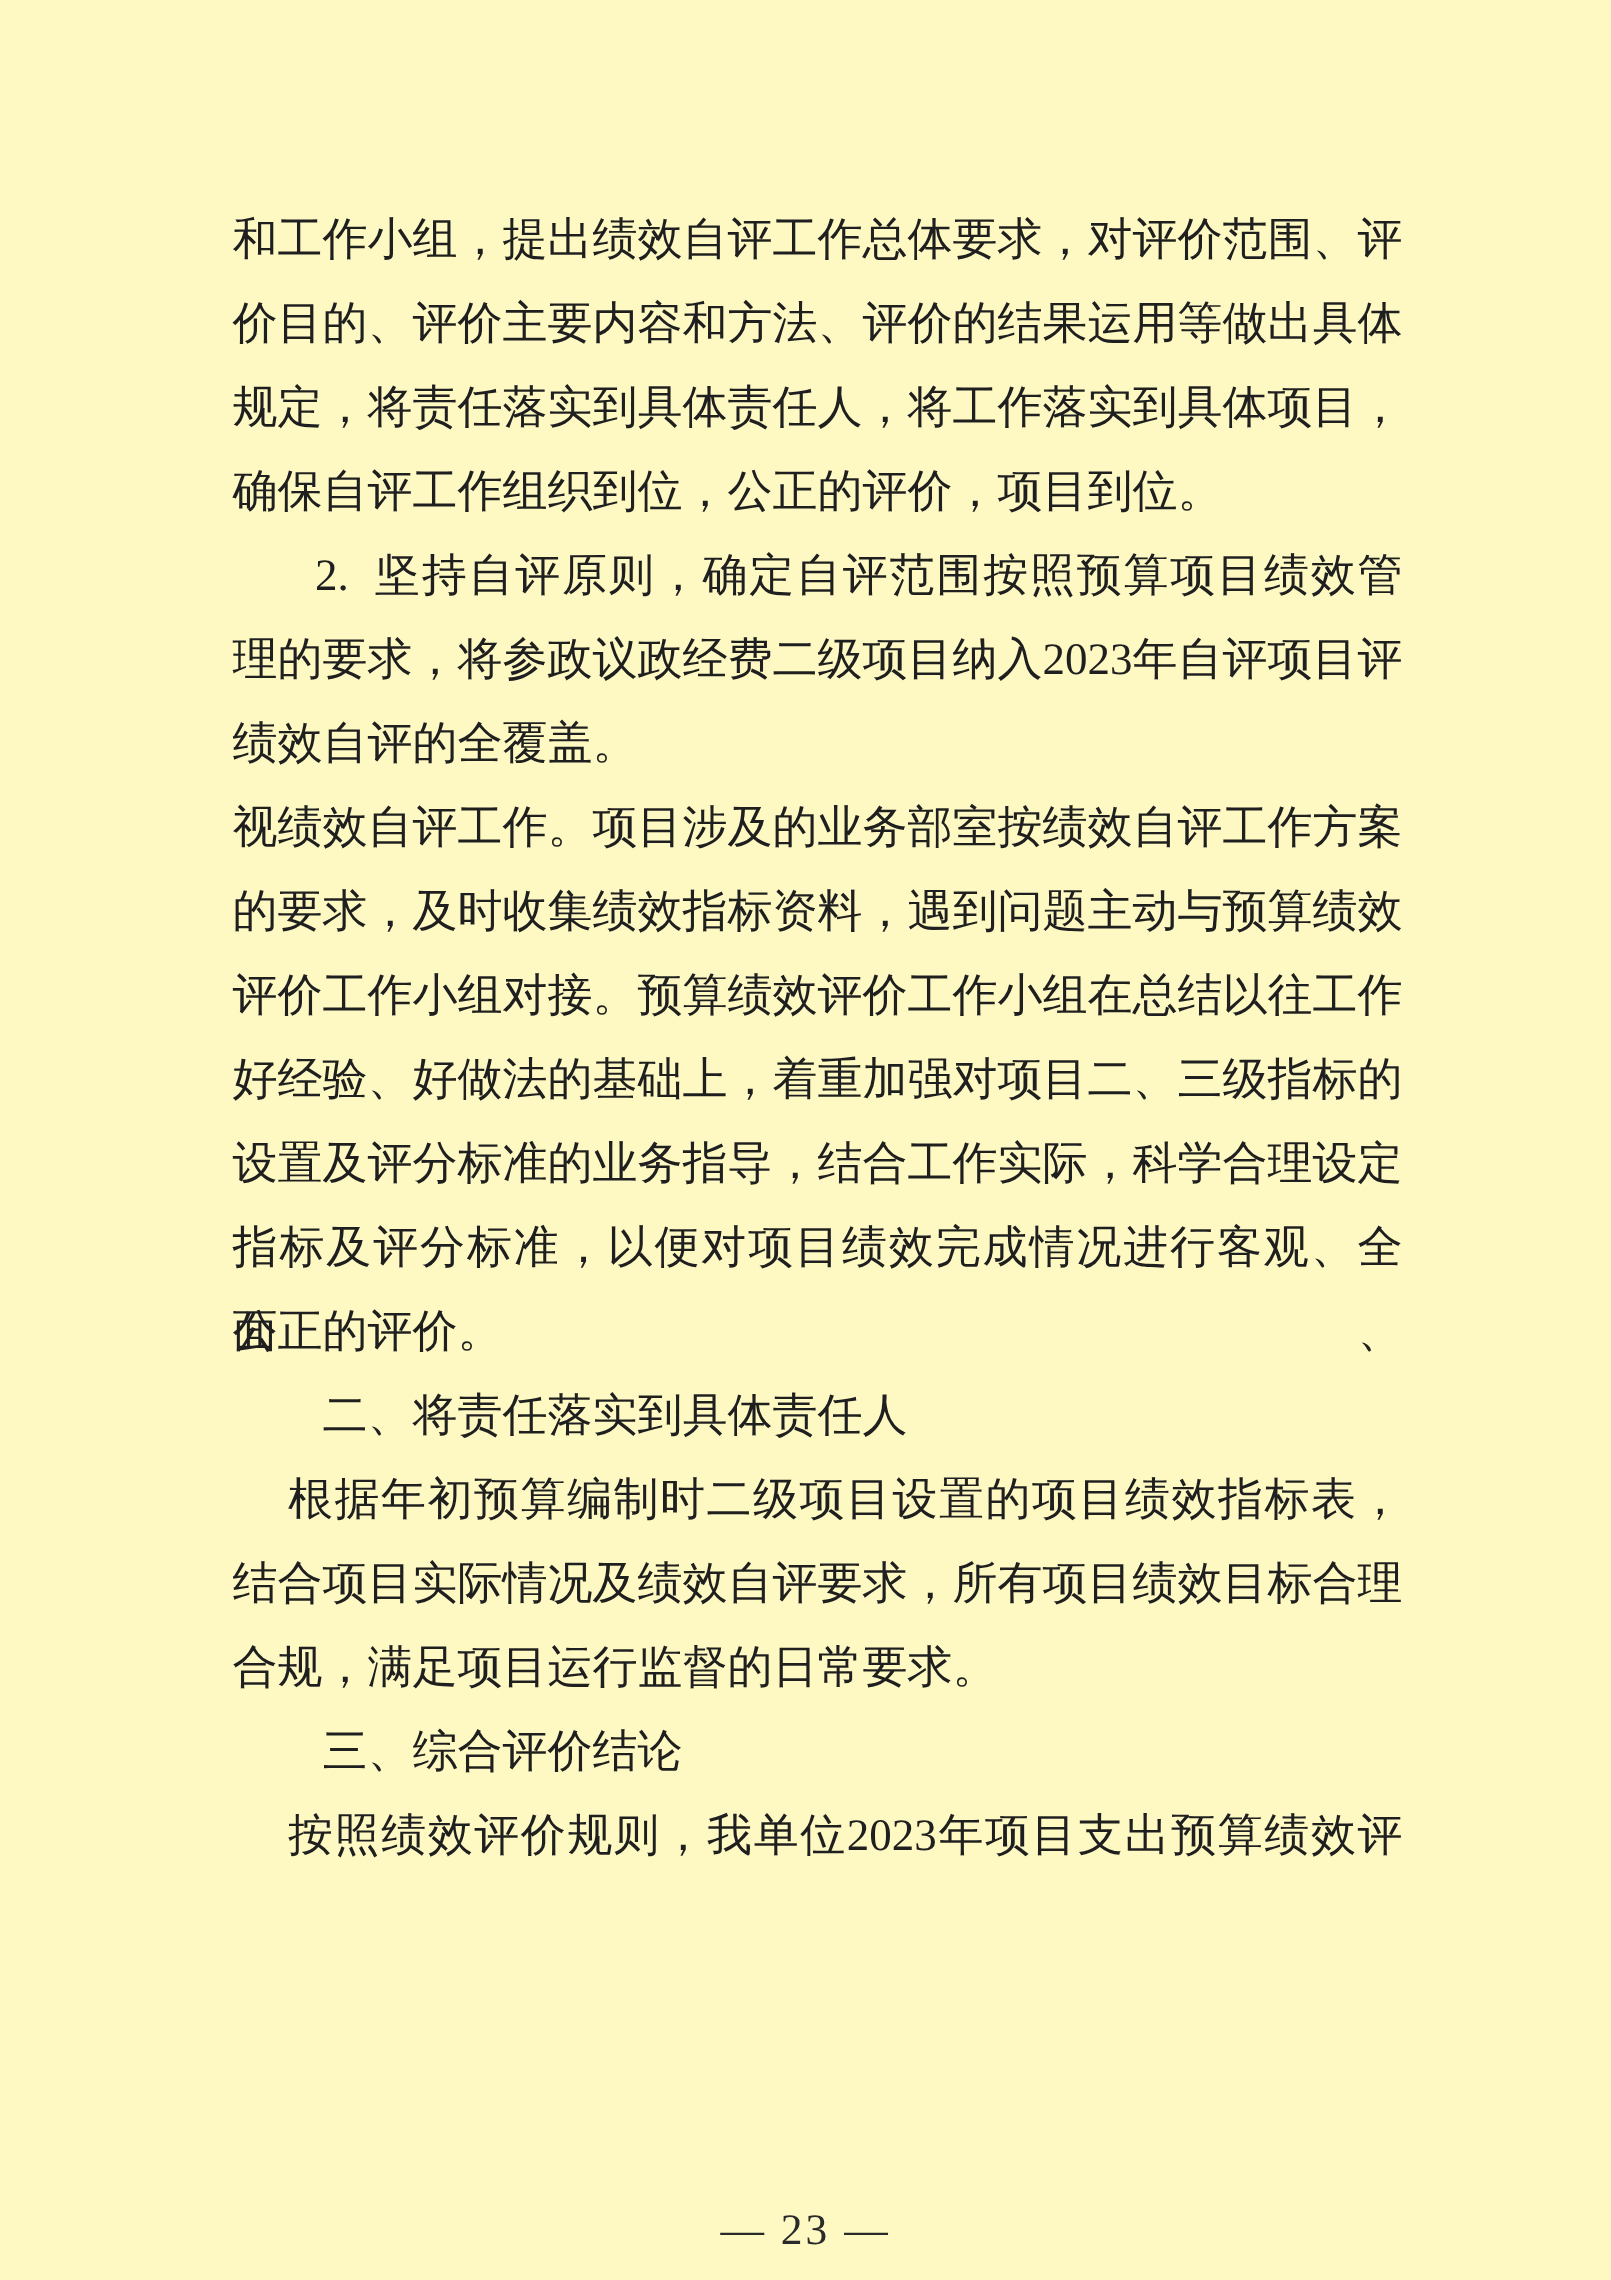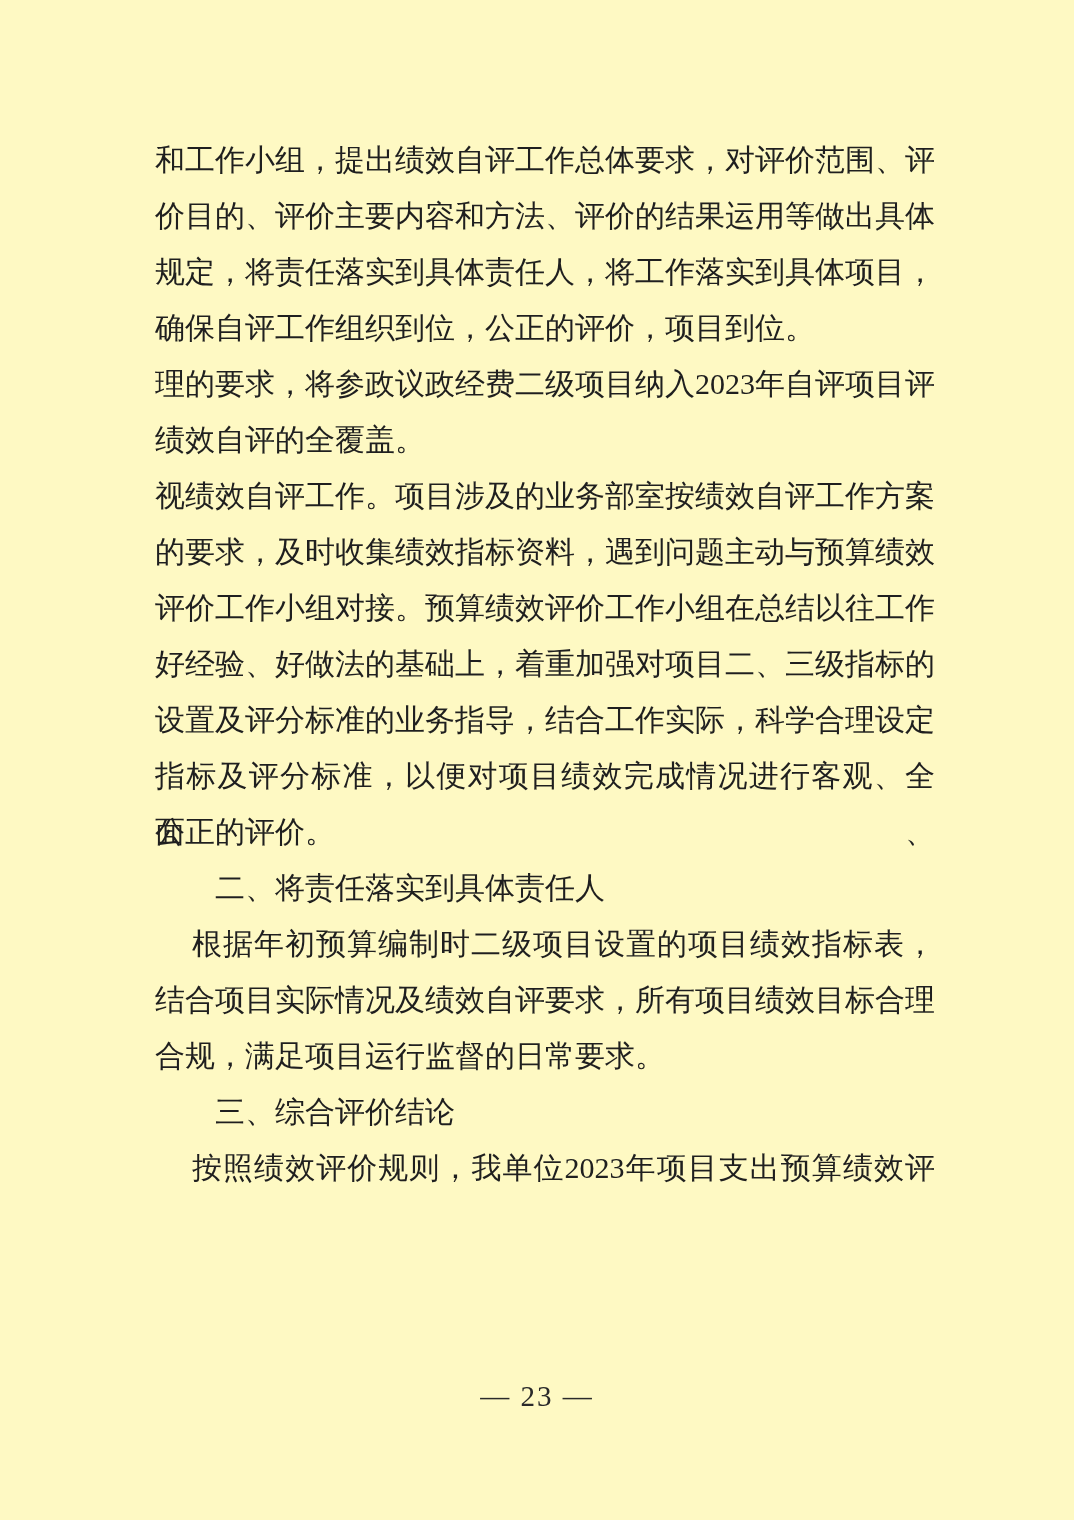--- a/index.html
+++ b/index.html
@@ -33,38 +33,39 @@
     text-align: justify;
     text-align-last: justify;
     text-justify: inter-character;
   }
   .line.left {
     text-align: left;
   }
   .page-footer {
     position: absolute;
     left: 0;
-    top: 1376px;
+    top: 1467px;
     width: 100%;
     text-align: center;
     font-size: 29px;
     line-height: 40px;
     letter-spacing: 2px;
     color: #2a2a2a;
   }
 </style>
 </head>
 <body>
 
 <div class="page">
   <div class="doc-body">
       <div class="line just" style="text-indent: 0px;">和工作小组，提出绩效自评工作总体要求，对评价范围、评</div>
       <div class="line just" style="text-indent: 0px;">价目的、评价主要内容和方法、评价的结果运用等做出具体</div>
       <div class="line just" style="text-indent: 0px;">规定，将责任落实到具体责任人，将工作落实到具体项目，</div>
       <div class="line left" style="text-indent: 0px;">确保自评工作组织到位，公正的评价，项目到位。</div>
+      <div class="line just" style="text-indent: 55px;">2.  坚持自评原则，确定自评范围按照预算项目绩效管</div>
       <div class="line just" style="text-indent: 0px;">理的要求，将参政议政经费二级项目纳入2023年自评项目评</div>
       <div class="line left" style="text-indent: 0px;">绩效自评的全覆盖。</div>
       <div class="line just" style="text-indent: 0px;">视绩效自评工作。项目涉及的业务部室按绩效自评工作方案</div>
       <div class="line just" style="text-indent: 0px;">的要求，及时收集绩效指标资料，遇到问题主动与预算绩效</div>
       <div class="line just" style="text-indent: 0px;">评价工作小组对接。预算绩效评价工作小组在总结以往工作</div>
       <div class="line just" style="text-indent: 0px;">好经验、好做法的基础上，着重加强对项目二、三级指标的</div>
       <div class="line just" style="text-indent: 0px;">设置及评分标准的业务指导，结合工作实际，科学合理设定</div>
       <div class="line just" style="text-indent: 0px;">指标及评分标准，以便对项目绩效完成情况进行客观、全面、</div>
       <div class="line left" style="text-indent: 0px;">公正的评价。</div>
       <div class="line left" style="text-indent: 60px;">二、将责任落实到具体责任人</div>

